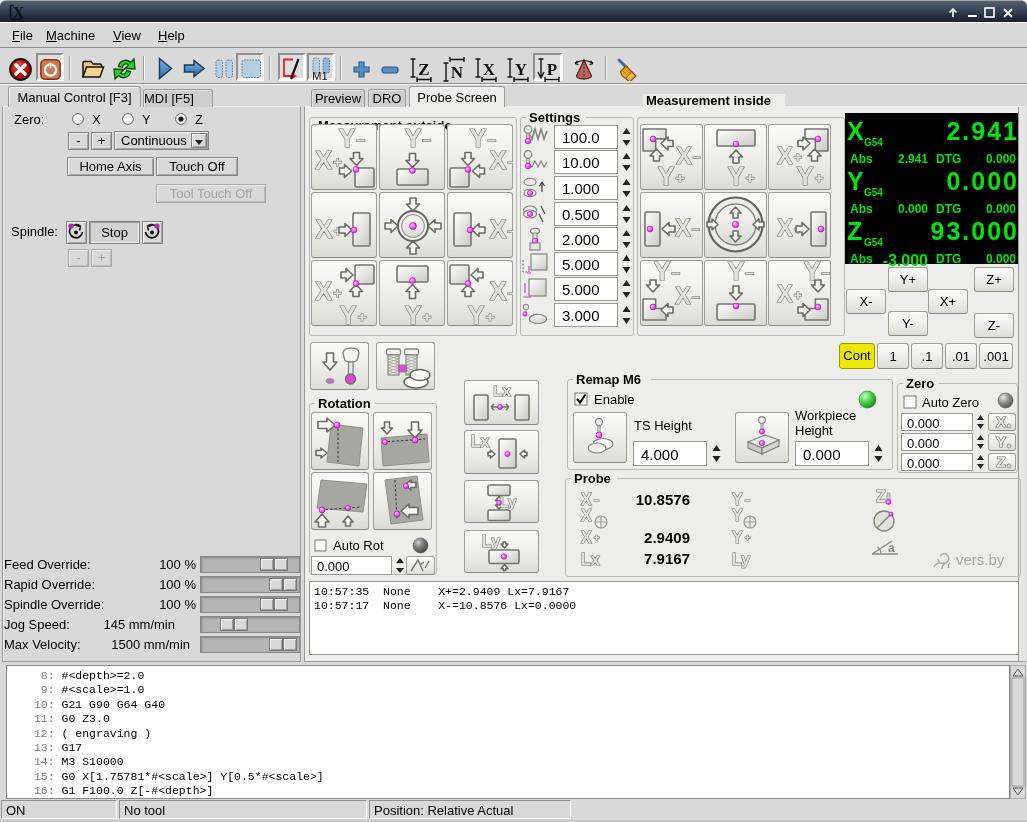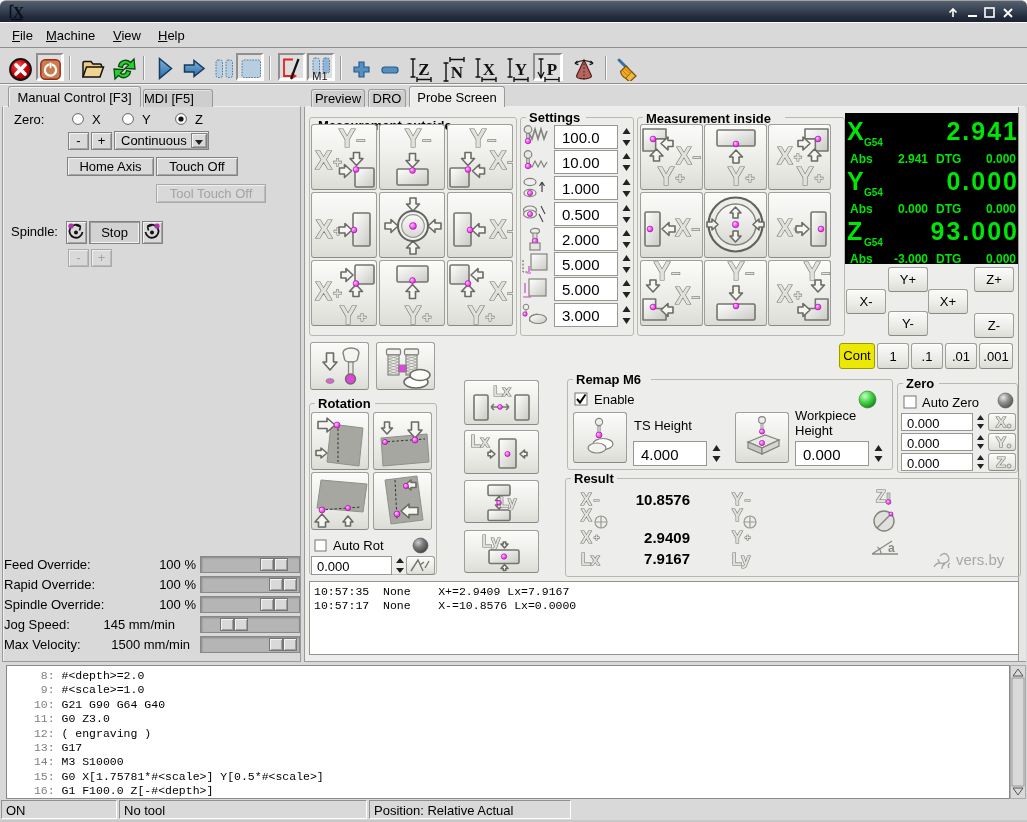--- a/index.html
+++ b/index.html
@@ -439,21 +439,21 @@
     <path d="M4 6 L4 16 M2 20 L10 20" stroke="#d040d0" stroke-width="1.2"></path>
   </svg>
 <svg class="a" style="left:521px;top:303px" width="30" height="24" font-family="Liberation Sans,sans-serif">
     <circle cx="5" cy="4" r="2.8" fill="#eee" stroke="#83837d"></circle>
     <rect x="4" y="7" width="2" height="4" fill="#bbb"></rect>
     <circle cx="4" cy="11" r="2.2" fill="url(#gm)" stroke="#a000a0" stroke-width=".6"></circle>
     <ellipse cx="17" cy="16" rx="8.5" ry="4.5" fill="url(#gw)" stroke="#83837d" stroke-width="1.2"></ellipse>
     <path d="M17 11 a8.5 4.5 0 0 0 -8.5 4.5 l0 3" fill="none" stroke="#83837d"></path>
   </svg>
 <div class="a grp" style="left:637px;top:117px;width:208px;height:219px"></div>
-<span class="a glb" style="left:643px;top:112px;width:142px">Measurement inside</span>
+<span class="a glb" style="left:643px;top:94px;width:142px">Measurement inside</span>
 <div class="a btn" style="left:640px;top:124px;width:63px;height:66px"></div>
 <svg class="a" style="left:640px;top:124px" width="63" height="66" font-family="Liberation Sans,sans-serif">
     <path d="M3 5 h23 v9.9 h-10.35 v12.100000000000001 h-12.65 Z" fill="url(#gw)" stroke="#75756f" stroke-width="1.6" stroke-linejoin="round"></path>
     <circle cx="13" cy="15" r="2.9" fill="url(#gm)" stroke="#a000a0" stroke-width=".6"></circle>
     <path d="M0 0 L-6.5 -7 L-3.0 -7 L-3.0 -12 L3.0 -12 L3.0 -7 L6.5 -7 Z" transform="translate(21 19.5) rotate(90)" fill="#f5f5f2" stroke="#6b6b65" stroke-width="1.6" stroke-linejoin="round"></path>
     <path d="M0 0 L-6.5 -7 L-3.0 -7 L-3.0 -12 L3.0 -12 L3.0 -7 L6.5 -7 Z" transform="translate(16.5 25) rotate(180)" fill="#f5f5f2" stroke="#6b6b65" stroke-width="1.6" stroke-linejoin="round"></path>
     <text x="44" y="40" font-size="23" font-weight="bold" text-anchor="middle" fill="#e2e2dc" stroke="#787872" stroke-width="1.2" paint-order="stroke">X</text>
     <text x="52.74" y="37.7" font-size="14.26" font-weight="bold" text-anchor="start" fill="#e2e2dc" stroke="#787872" stroke-width="1.1" paint-order="stroke">–</text>
     <text x="26" y="61" font-size="25" font-weight="bold" text-anchor="middle" fill="#e2e2dc" stroke="#787872" stroke-width="1.2" paint-order="stroke">Y</text>
     <text x="35.5" y="58.5" font-size="15.5" font-weight="bold" text-anchor="start" fill="#e2e2dc" stroke="#787872" stroke-width="1.1" paint-order="stroke">+</text>
@@ -545,21 +545,21 @@
 <span class="a" style="left:864px;top:187px;color:#00e606;font-size:10px;font-weight:bold">G54</span>
 <span class="a" style="left:884px;top:167px;width:135px;text-align:right;color:#00e606;font-size:25px;font-weight:bold;letter-spacing:2px">0.000</span>
 <span class="a" style="left:850px;top:202px;color:#00e606;font-size:12px;font-weight:bold">Abs</span>
 <span class="a" style="left:868px;top:202px;width:60px;text-align:right;color:#00e606;font-size:12px;font-weight:bold">0.000</span>
 <span class="a" style="left:936px;top:202px;color:#00e606;font-size:12px;font-weight:bold">DTG</span>
 <span class="a" style="left:961px;top:202px;width:55px;text-align:right;color:#00e606;font-size:12px;font-weight:bold">0.000</span>
 <span class="a" style="left:847px;top:217px;color:#00e606;font-size:25px;font-weight:bold">Z</span>
 <span class="a" style="left:864px;top:237px;color:#00e606;font-size:10px;font-weight:bold">G54</span>
 <span class="a" style="left:884px;top:217px;width:135px;text-align:right;color:#00e606;font-size:25px;font-weight:bold;letter-spacing:2px">93.000</span>
 <span class="a" style="left:850px;top:252px;color:#00e606;font-size:12px;font-weight:bold">Abs</span>
-<span class="a" style="left:868px;top:252px;width:60px;text-align:right;color:#00e606;font-size:12px;font-weight:bold">-3.000</span>
+<span class="a" style="left:868px;top:252px;width:60px;text-align:right;color:#00e606;font-size:16px;font-weight:bold">-3.000</span>
 <span class="a" style="left:936px;top:252px;color:#00e606;font-size:12px;font-weight:bold">DTG</span>
 <span class="a" style="left:961px;top:252px;width:55px;text-align:right;color:#00e606;font-size:12px;font-weight:bold">0.000</span>
 <div class="a btn" style="left:888px;top:267px;width:40px;height:25px;font-size:13px;text-align:center;padding-top:4px">Y+</div>
 <div class="a btn" style="left:974px;top:267px;width:40px;height:25px;font-size:13px;text-align:center;padding-top:4px">Z+</div>
 <div class="a btn" style="left:846px;top:289px;width:40px;height:25px;font-size:13px;text-align:center;padding-top:4px">X-</div>
 <div class="a btn" style="left:928px;top:289px;width:40px;height:25px;font-size:13px;text-align:center;padding-top:4px">X+</div>
 <div class="a btn" style="left:888px;top:311px;width:40px;height:25px;font-size:13px;text-align:center;padding-top:4px">Y-</div>
 <div class="a btn" style="left:974px;top:313px;width:40px;height:25px;font-size:13px;text-align:center;padding-top:4px">Z-</div>
 <div class="a" style="left:839px;top:343px;width:36px;height:26px;background:#ece800;
 border:1px solid #9a9a00;border-radius:3px;font-size:13px;text-align:center;padding-top:4px">Cont</div>
@@ -746,21 +746,21 @@
 <svg class="a" style="left:975px;top:453px" width="11" height="18" font-family="Liberation Sans,sans-serif">
     <path d="M5.5 2 L9 7 L2 7 Z" fill="#222"></path>
     <path d="M5.5 16 L9 11 L2 11 Z" fill="#222"></path>
   </svg>
 <div class="a btn" style="left:988px;top:453px;width:28px;height:18px"></div>
 <svg class="a" style="left:988px;top:453px" width="28" height="18" font-family="Liberation Sans,sans-serif">
     <text x="13" y="14" font-size="15" font-weight="bold" text-anchor="middle" fill="#e2e2dc" stroke="#787872" stroke-width="1.2" paint-order="stroke">Z</text>
     <circle cx="21" cy="13" r="2" fill="#dcdcd8" stroke="#83837d" stroke-width=".8"></circle>
   </svg>
 <div class="a grp" style="left:565px;top:478px;width:456px;height:99px"></div>
-<span class="a glb" style="left:571px;top:472px;width:46px">Result</span>
+<span class="a glb" style="left:571px;top:472px;width:46px">Probe</span>
 <svg class="a" style="left:571px;top:492px" width="40" height="22" font-family="Liberation Sans,sans-serif">
     <text x="10" y="13" font-size="16" font-weight="bold" text-anchor="start" fill="#e2e2dc" stroke="#787872" stroke-width="1.2" paint-order="stroke">X</text>
     <text x="22.8" y="11.4" font-size="9.92" font-weight="bold" text-anchor="start" fill="#e2e2dc" stroke="#787872" stroke-width="1.1" paint-order="stroke">–</text>
   </svg>
 <span class="a" style="left:600px;top:491px;width:90px;text-align:right;font-size:15px;font-weight:bold">10.8576</span>
 <svg class="a" style="left:571px;top:508px" width="40" height="22" font-family="Liberation Sans,sans-serif">
     <text x="10" y="13" font-size="16" font-weight="bold" text-anchor="start" fill="#e2e2dc" stroke="#787872" stroke-width="1.2" paint-order="stroke">X</text>
     <circle cx="30" cy="14" r="6" fill="none" stroke="#9a9a94" stroke-width="1.2"></circle>
     <path d="M30 8 L30 20 M24 14 L36 14" stroke="#9a9a94" stroke-width="1.2"></path>
   </svg>

